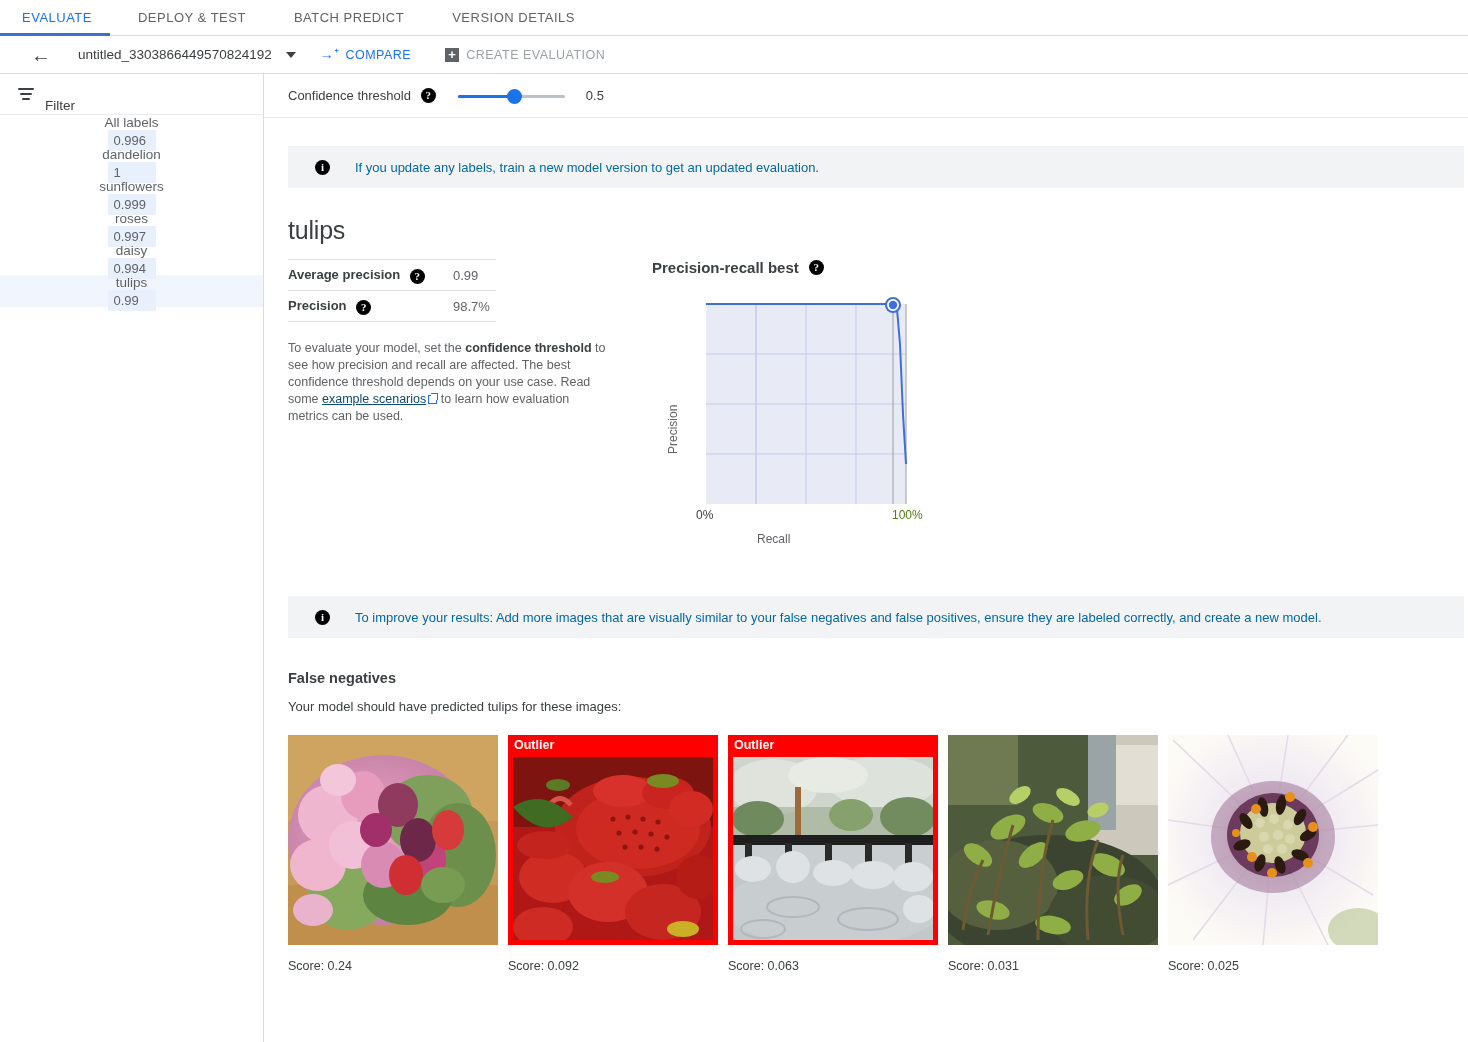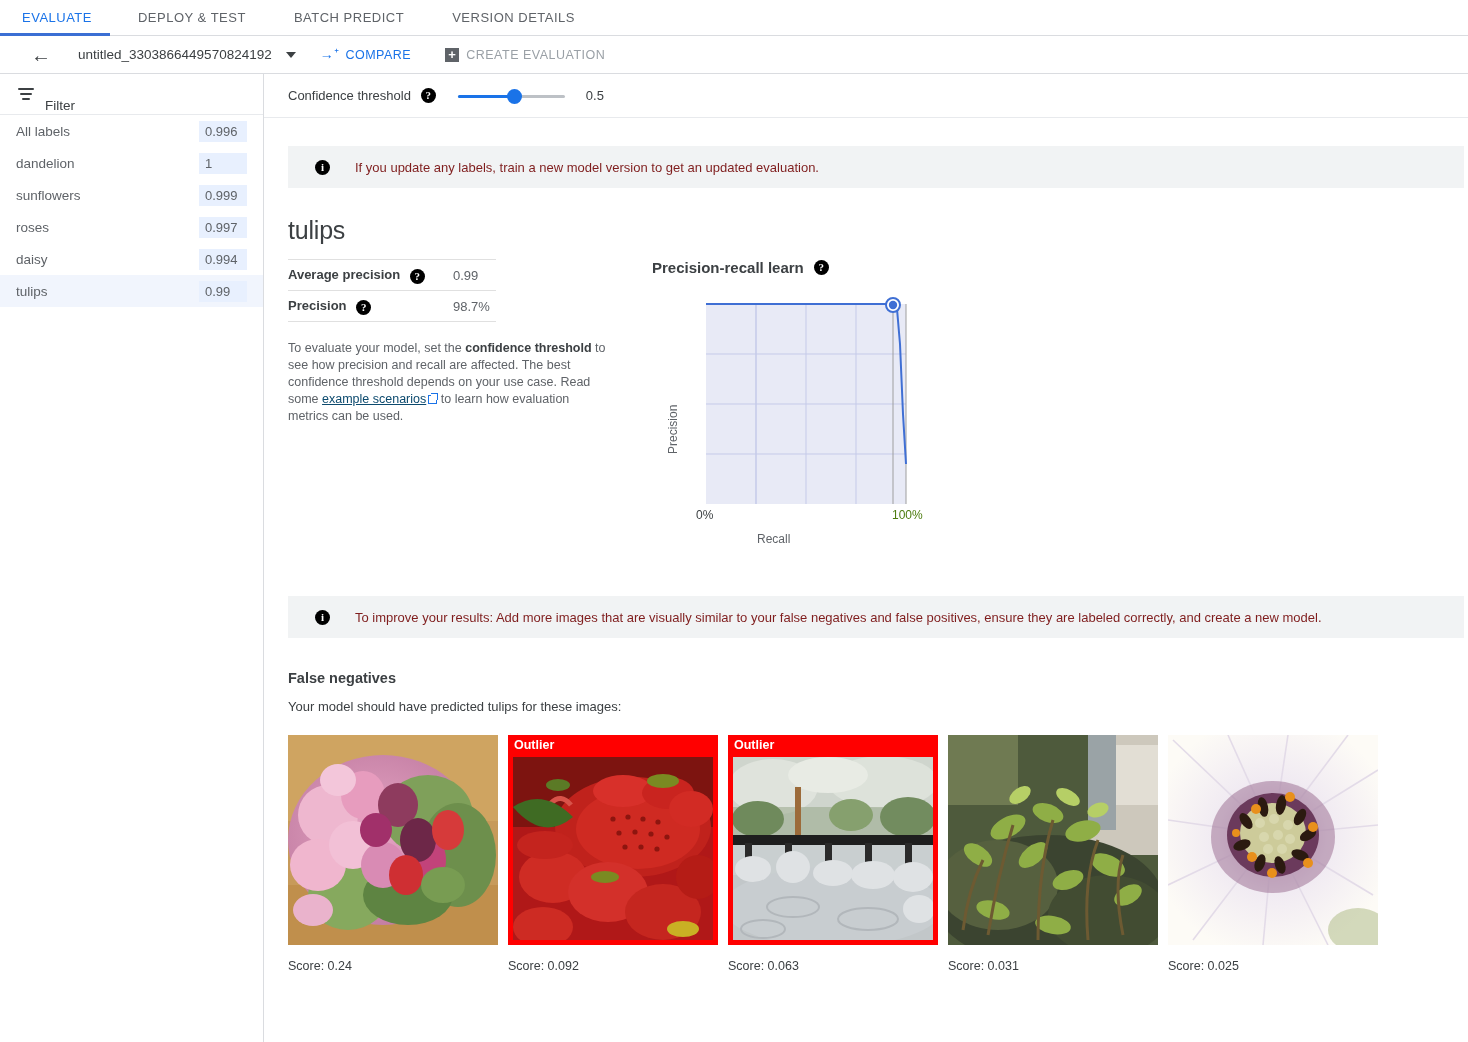--- a/index.html
+++ b/index.html
@@ -136,20 +136,21 @@
   .filter-ico span:nth-child(1){ width:16px; }
   .filter-ico span:nth-child(2){ width:12px; margin-left:2px;}
   .filter-ico span:nth-child(3){ width:8px; margin-left:4px;}
   .filter-label { font-size: 13.5px; color: #3c4043; margin-top: 22px; }
 
   .label-row {
     height: 32px;
     display: flex; align-items: center;
     padding-left: 16px; padding-right: 16px;
     cursor: pointer;
+    flex-direction: column;
   }
   .label-row.selected { background: #f1f5fd; }
   .label-name {
     flex: 1;
     font-size: 13.5px;
     color: #5f6368;
   }
   .label-score {
     width: 48px;
     background: #e8f0fe;
@@ -222,21 +223,21 @@
     border-radius: 50%;
     background: #000; color: #fff;
     font-size: 11px; font-weight: 700;
     display: flex; align-items: center; justify-content: center;
     font-family: "Liberation Serif", serif;
     flex: none;
   }
   .banner-text {
     margin-left: 25px;
     font-size: 13px;
-    color: #7f1d1d;
+    color: #0369a1;
   }
 
   
   .class-title {
     font-size: 25px;
     font-weight: 400;
     color: #3c4043;
     margin: 28px 0 0 24px;
     letter-spacing: -.2px;
   }
@@ -438,21 +439,21 @@
         </tbody>
           </table>
 
         <div class="metrics-help">
           <span>To evaluate your model, set the </span><b>confidence threshold</b><span> to see how precision and recall are affected. The best confidence threshold depends on your use case. Read some </span><a href="#">example scenarios</a><span class="ext-ico"></span><span> to learn how evaluation metrics can be used.</span>
         </div>
       </div>
 
       <div class="chart-col">
         <div class="chart-title-row">
-          <span class="chart-title">Precision-recall learn</span>
+          <span class="chart-title">Precision-recall best</span>
           <span class="help-ico">?</span>
         </div>
         <div class="chart-area">
           <svg width="300" height="290">
 
             <rect id="plotbg" x="54" y="10" width="200" height="200" fill="#e8eaf6"></rect>
 
             <g stroke="#c5cae9" stroke-width="1" id="gridg">
               <line x1="104" y1="10" x2="104" y2="210"></line>
               <line x1="154" y1="10" x2="154" y2="210"></line>

